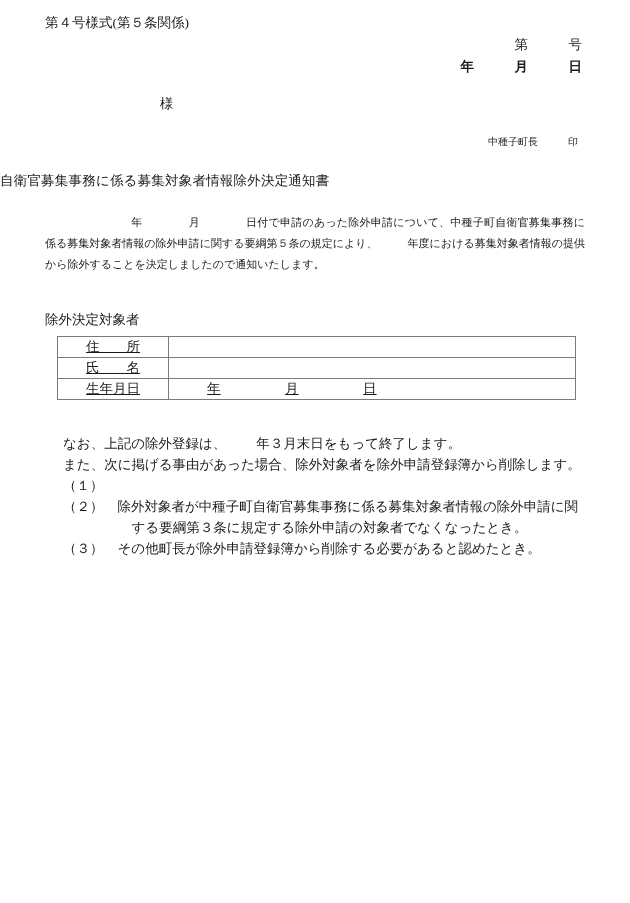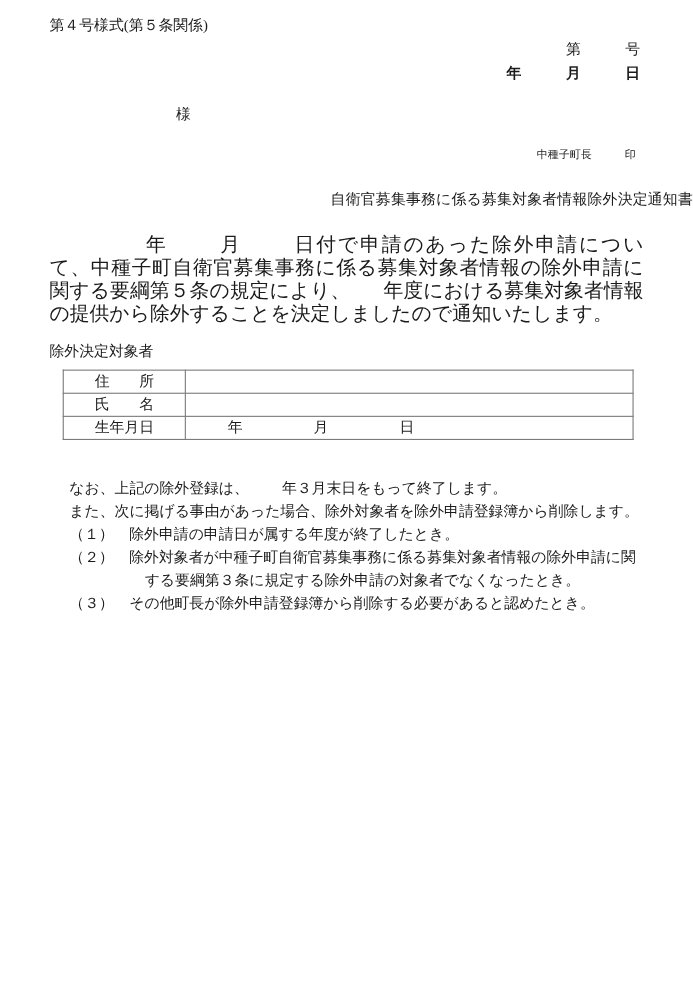--- a/index.html
+++ b/index.html
@@ -66,32 +66,32 @@
     font-size: 10px;
     white-space: pre;
   }
 
   
   .doc-title {
     position: absolute;
     left: 0;
     right: 0;
     top: 174px;
-    text-align: right;
+    text-align: left;
     font-size: 13.5px;
     letter-spacing: 0.2px;
   }
 
   
   .body-para {
     position: absolute;
     left: 45px;
     top: 212px;
     width: 540px;
-    font-size: 18px;
+    font-size: 11px;
     line-height: 21px;
     text-align: justify;
     text-justify: inter-character;
   }
   .gap-lg { display: inline-block; width: 86px; }
   .gap-md { display: inline-block; width: 46px; }
   .gap-sm { display: inline-block; width: 30px; }
 
   
   .table-caption {
@@ -107,20 +107,21 @@
     left: 57px;
     top: 336px;
     width: 519px;
     border-collapse: collapse;
     font-size: 13.5px;
   }
   .target-table td {
     border: 1px solid #7b7b7b;
     height: 20px;
     padding: 0;
+    text-decoration: underline;
   }
   .target-table td.label {
     width: 111px;
     text-align: center;
     white-space: pre;
   }
   .target-table td.value {
     width: 408px;
     padding-left: 0;
   }
@@ -215,21 +216,20 @@
     </tbody>
   </table>
 
   <div class="notes">
     <div class="note-line"><span>なお、上記の除外登録は、</span><span class="gap-sm"></span><span>年３月末日をもって終了します。</span></div>
 
     <div class="note-line">また、次に掲げる事由があった場合、除外対象者を除外申請登録簿から削除します。</div>
 
     <div class="clause">
       <span class="clause-no">（１）</span>
-      <span class="clause-text">除外申請の申請日が属する年度が終了したとき。</span>
     </div>
 
     <div class="clause">
       <span class="clause-no">（２）</span>
       <span class="clause-text"><span>除外対象者が中種子町自衛官募集事務に係る募集対象者情報の除外申請に関</span><span class="cont">する要綱第３条に規定する除外申請の対象者でなくなったとき。</span></span>
     </div>
 
     <div class="clause">
       <span class="clause-no">（３）</span>
       <span class="clause-text">その他町長が除外申請登録簿から削除する必要があると認めたとき。</span>

